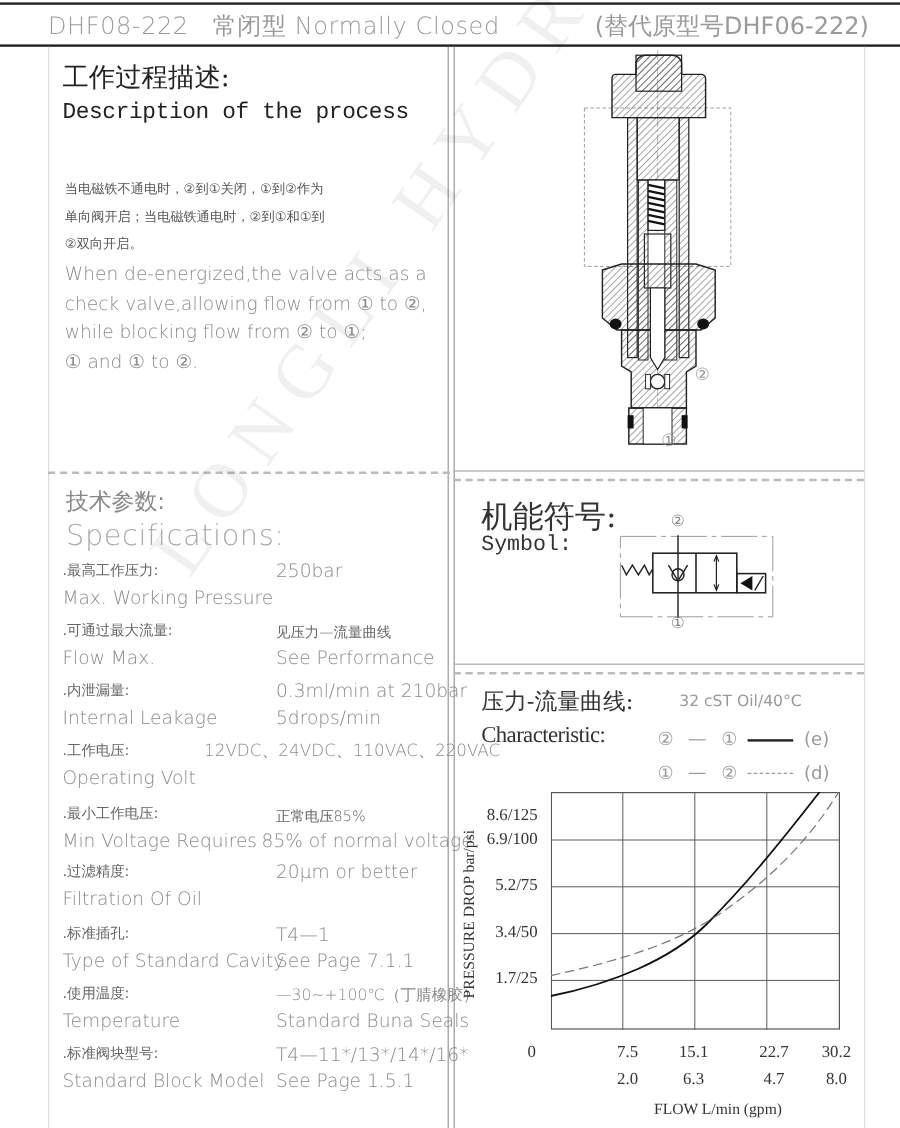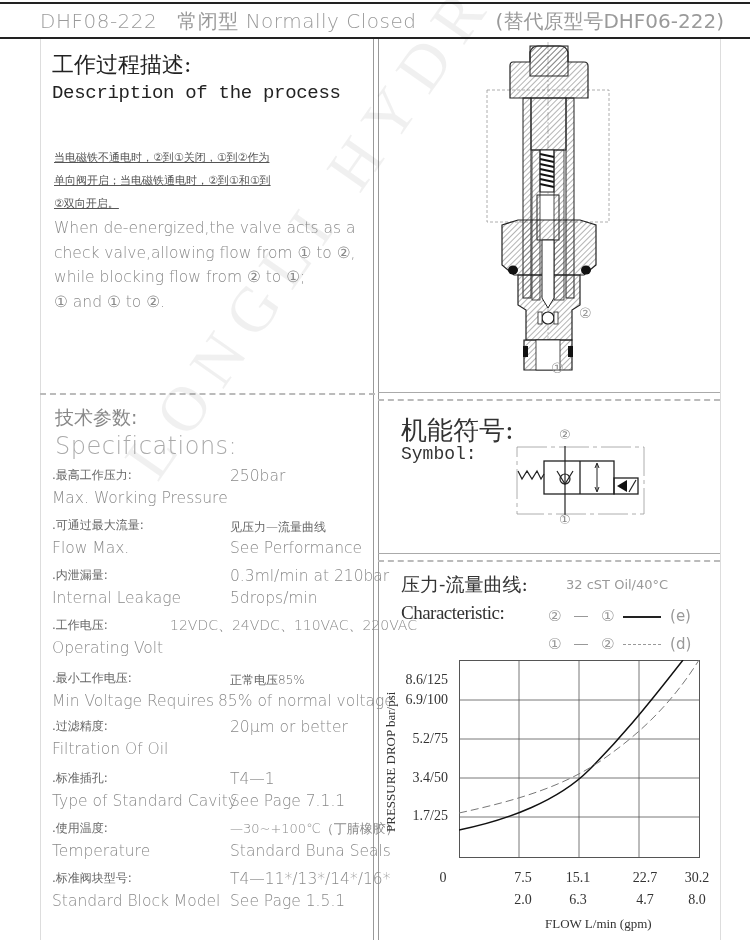--- a/index.html
+++ b/index.html
@@ -16,21 +16,21 @@
   .header-right { right: 26px; top: 8px; font-size: 20px; color: #9a9a9a; white-space: nowrap; }
 
   
   .vline { width: 1px; background: #999; }
   .hline { height: 1px; background: #aaa; }
   .dash-h { height: 0; border-top: 2px dashed #bbb; }
 
   
   .desc-title-cn { left: 52px; top: 50px; font-size: 22px; color: #222; font-family: "DejaVu Serif", serif; }
   .desc-title-en { left: 52px; top: 82px; font-size: 19px; color: #222; font-family: "Liberation Mono", monospace; letter-spacing: -0.3px; }
-  .desc-cn { left: 54px; top: 146px; font-size: 11px; color: #555; line-height: 23px; width: 300px; text-decoration: underline; }
+  .desc-cn { left: 54px; top: 146px; font-size: 11px; color: #555; line-height: 23px; width: 300px; }
   .desc-en { left: 54px; top: 216px; font-size: 15.5px; color: #8a8a8a; line-height: 24.5px; width: 320px; font-weight: 300; }
 
   
   .spec-title-cn { left: 55px; top: 405px; font-size: 19px; color: #888; }
   .spec-title-en { left: 55px; top: 432px; font-size: 24px; color: #aaa; font-weight: 200; letter-spacing: 0.5px; }
   .spec-row { position: absolute; left: 52px; width: 322px; height: 50px; }
   .spec-row .cn-label { position: absolute; left: 0; top: 0; font-size: 12px; color: #666; }
   .spec-row .en-label { position: absolute; left: 0; top: 22px; font-size: 15.5px; color: #8a8a8a; font-weight: 300; white-space: nowrap; }
   .spec-row .v1 { position: absolute; left: 178px; top: 0px; font-size: 15.5px; color: #8a8a8a; font-weight: 300; white-space: nowrap; }
   .spec-row .v1.cn { font-size: 12px; color: #666; top: 2px; }

